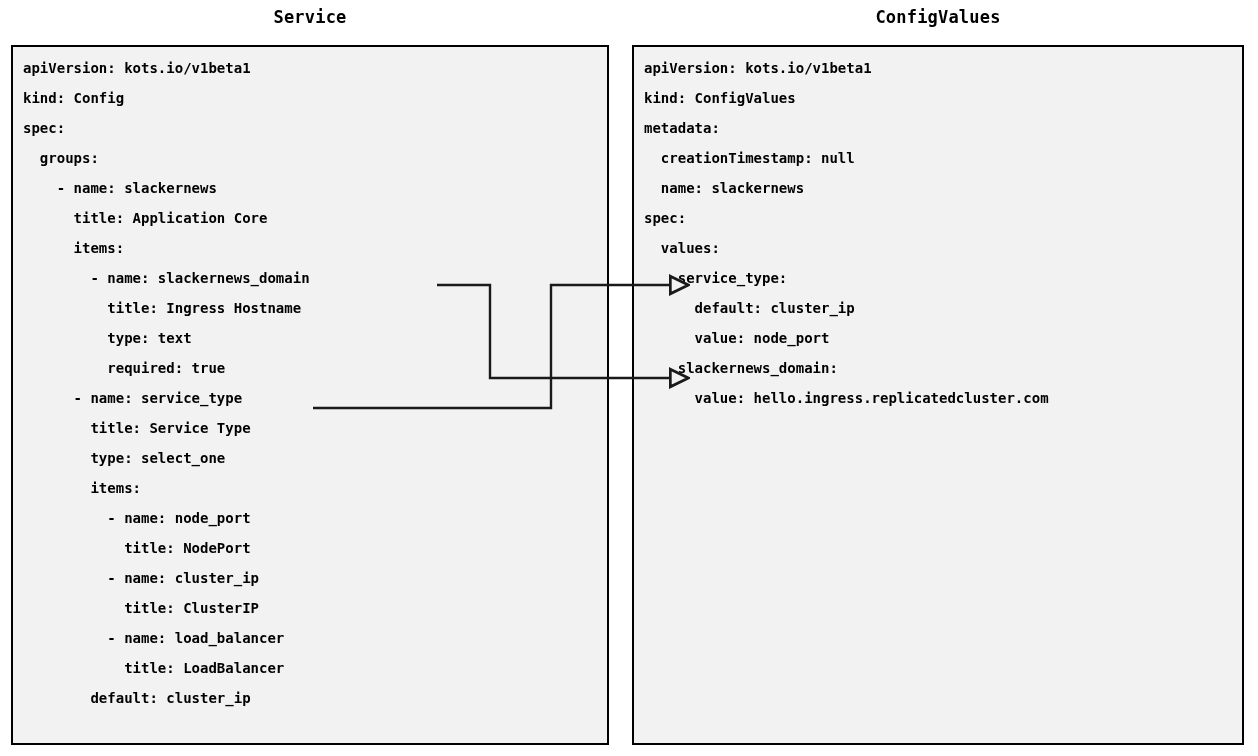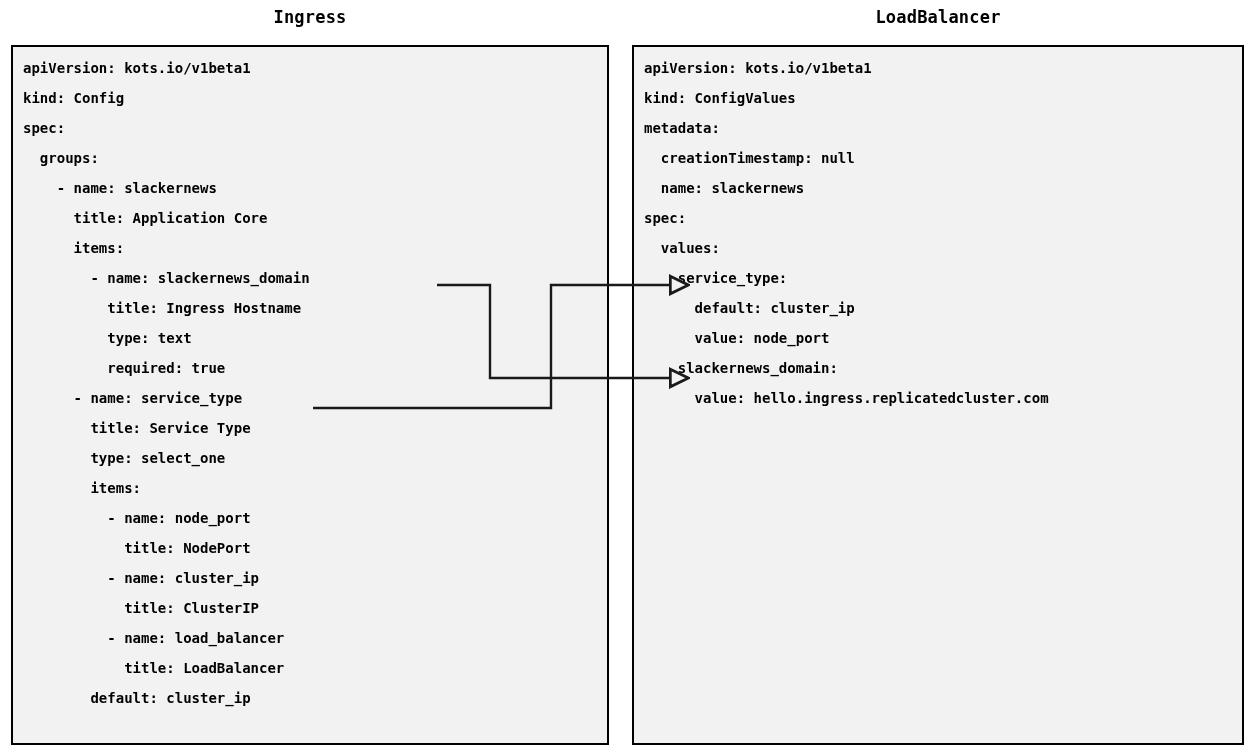--- a/index.html
+++ b/index.html
@@ -72,23 +72,23 @@
     left: 0; top: 0;
     width: 1258px; height: 756px;
     pointer-events: none;
   }
 </style>
 </head>
 <body>
 
 <div id="stage">
 
-  <div class="panel-title" id="title-config">Ingress</div>
+  <div class="panel-title" id="title-config">Service</div>
 
-  <div class="panel-title" id="title-configvalues">LoadBalancer</div>
+  <div class="panel-title" id="title-configvalues">ConfigValues</div>
 
   <div class="panel" id="panel-config">
     <div class="yaml" id="config-yaml"><span class="ln">apiVersion: kots.io/v1beta1</span><span class="ln">kind: Config</span><span class="ln">spec:</span><span class="ln">  groups:</span><span class="ln">    - name: slackernews</span><span class="ln">      title: Application Core</span><span class="ln">      items:</span><span class="ln">        - name: slackernews_domain</span><span class="ln">          title: Ingress Hostname</span><span class="ln">          type: text</span><span class="ln">          required: true</span><span class="ln">      - name: service_type</span><span class="ln">        title: Service Type</span><span class="ln">        type: select_one</span><span class="ln">        items:</span><span class="ln">          - name: node_port</span><span class="ln">            title: NodePort</span><span class="ln">          - name: cluster_ip</span><span class="ln">            title: ClusterIP</span><span class="ln">          - name: load_balancer</span><span class="ln">            title: LoadBalancer</span><span class="ln">        default: cluster_ip</span></div>
   </div>
 
   <div class="panel" id="panel-configvalues">
     <div class="yaml" id="configvalues-yaml"><span class="ln">apiVersion: kots.io/v1beta1</span><span class="ln">kind: ConfigValues</span><span class="ln">metadata:</span><span class="ln">  creationTimestamp: null</span><span class="ln">  name: slackernews</span><span class="ln">spec:</span><span class="ln">  values:</span><span class="ln">    service_type:</span><span class="ln">      default: cluster_ip</span><span class="ln">      value: node_port</span><span class="ln">    slackernews_domain:</span><span class="ln">      value: hello.ingress.replicatedcluster.com</span></div>
   </div>
 
   <svg id="connectors" viewBox="0 0 1258 756">

